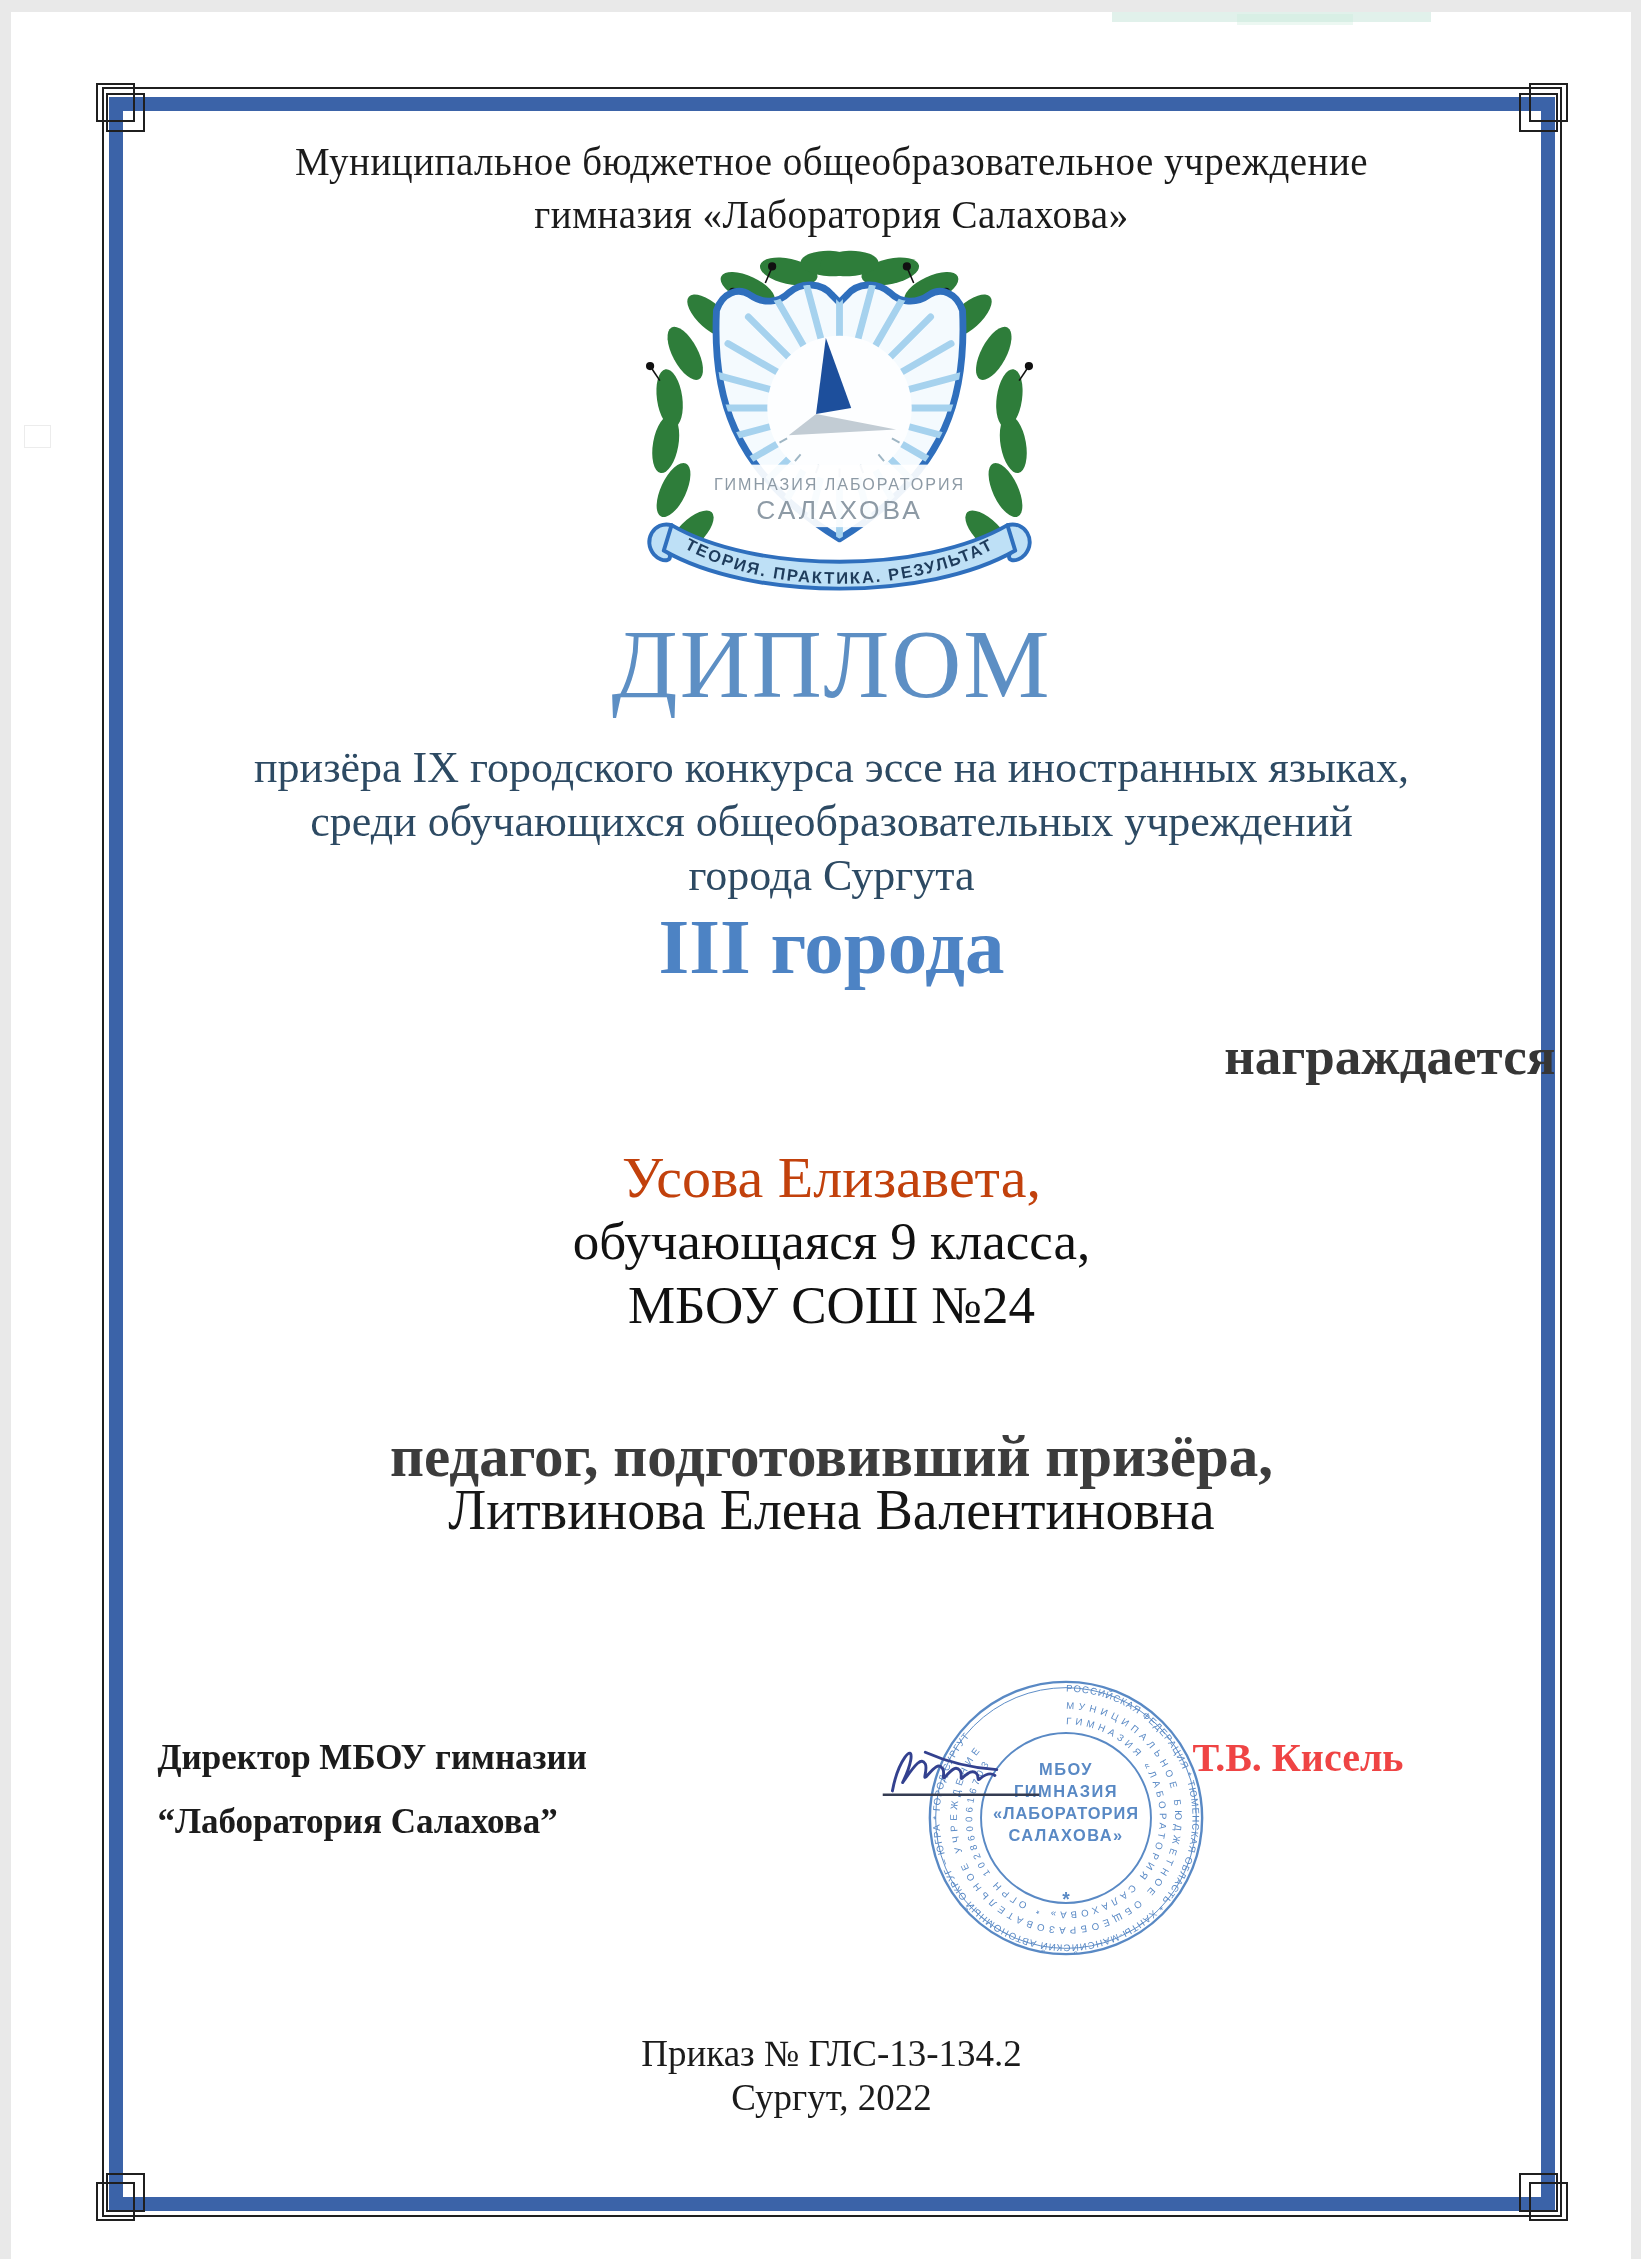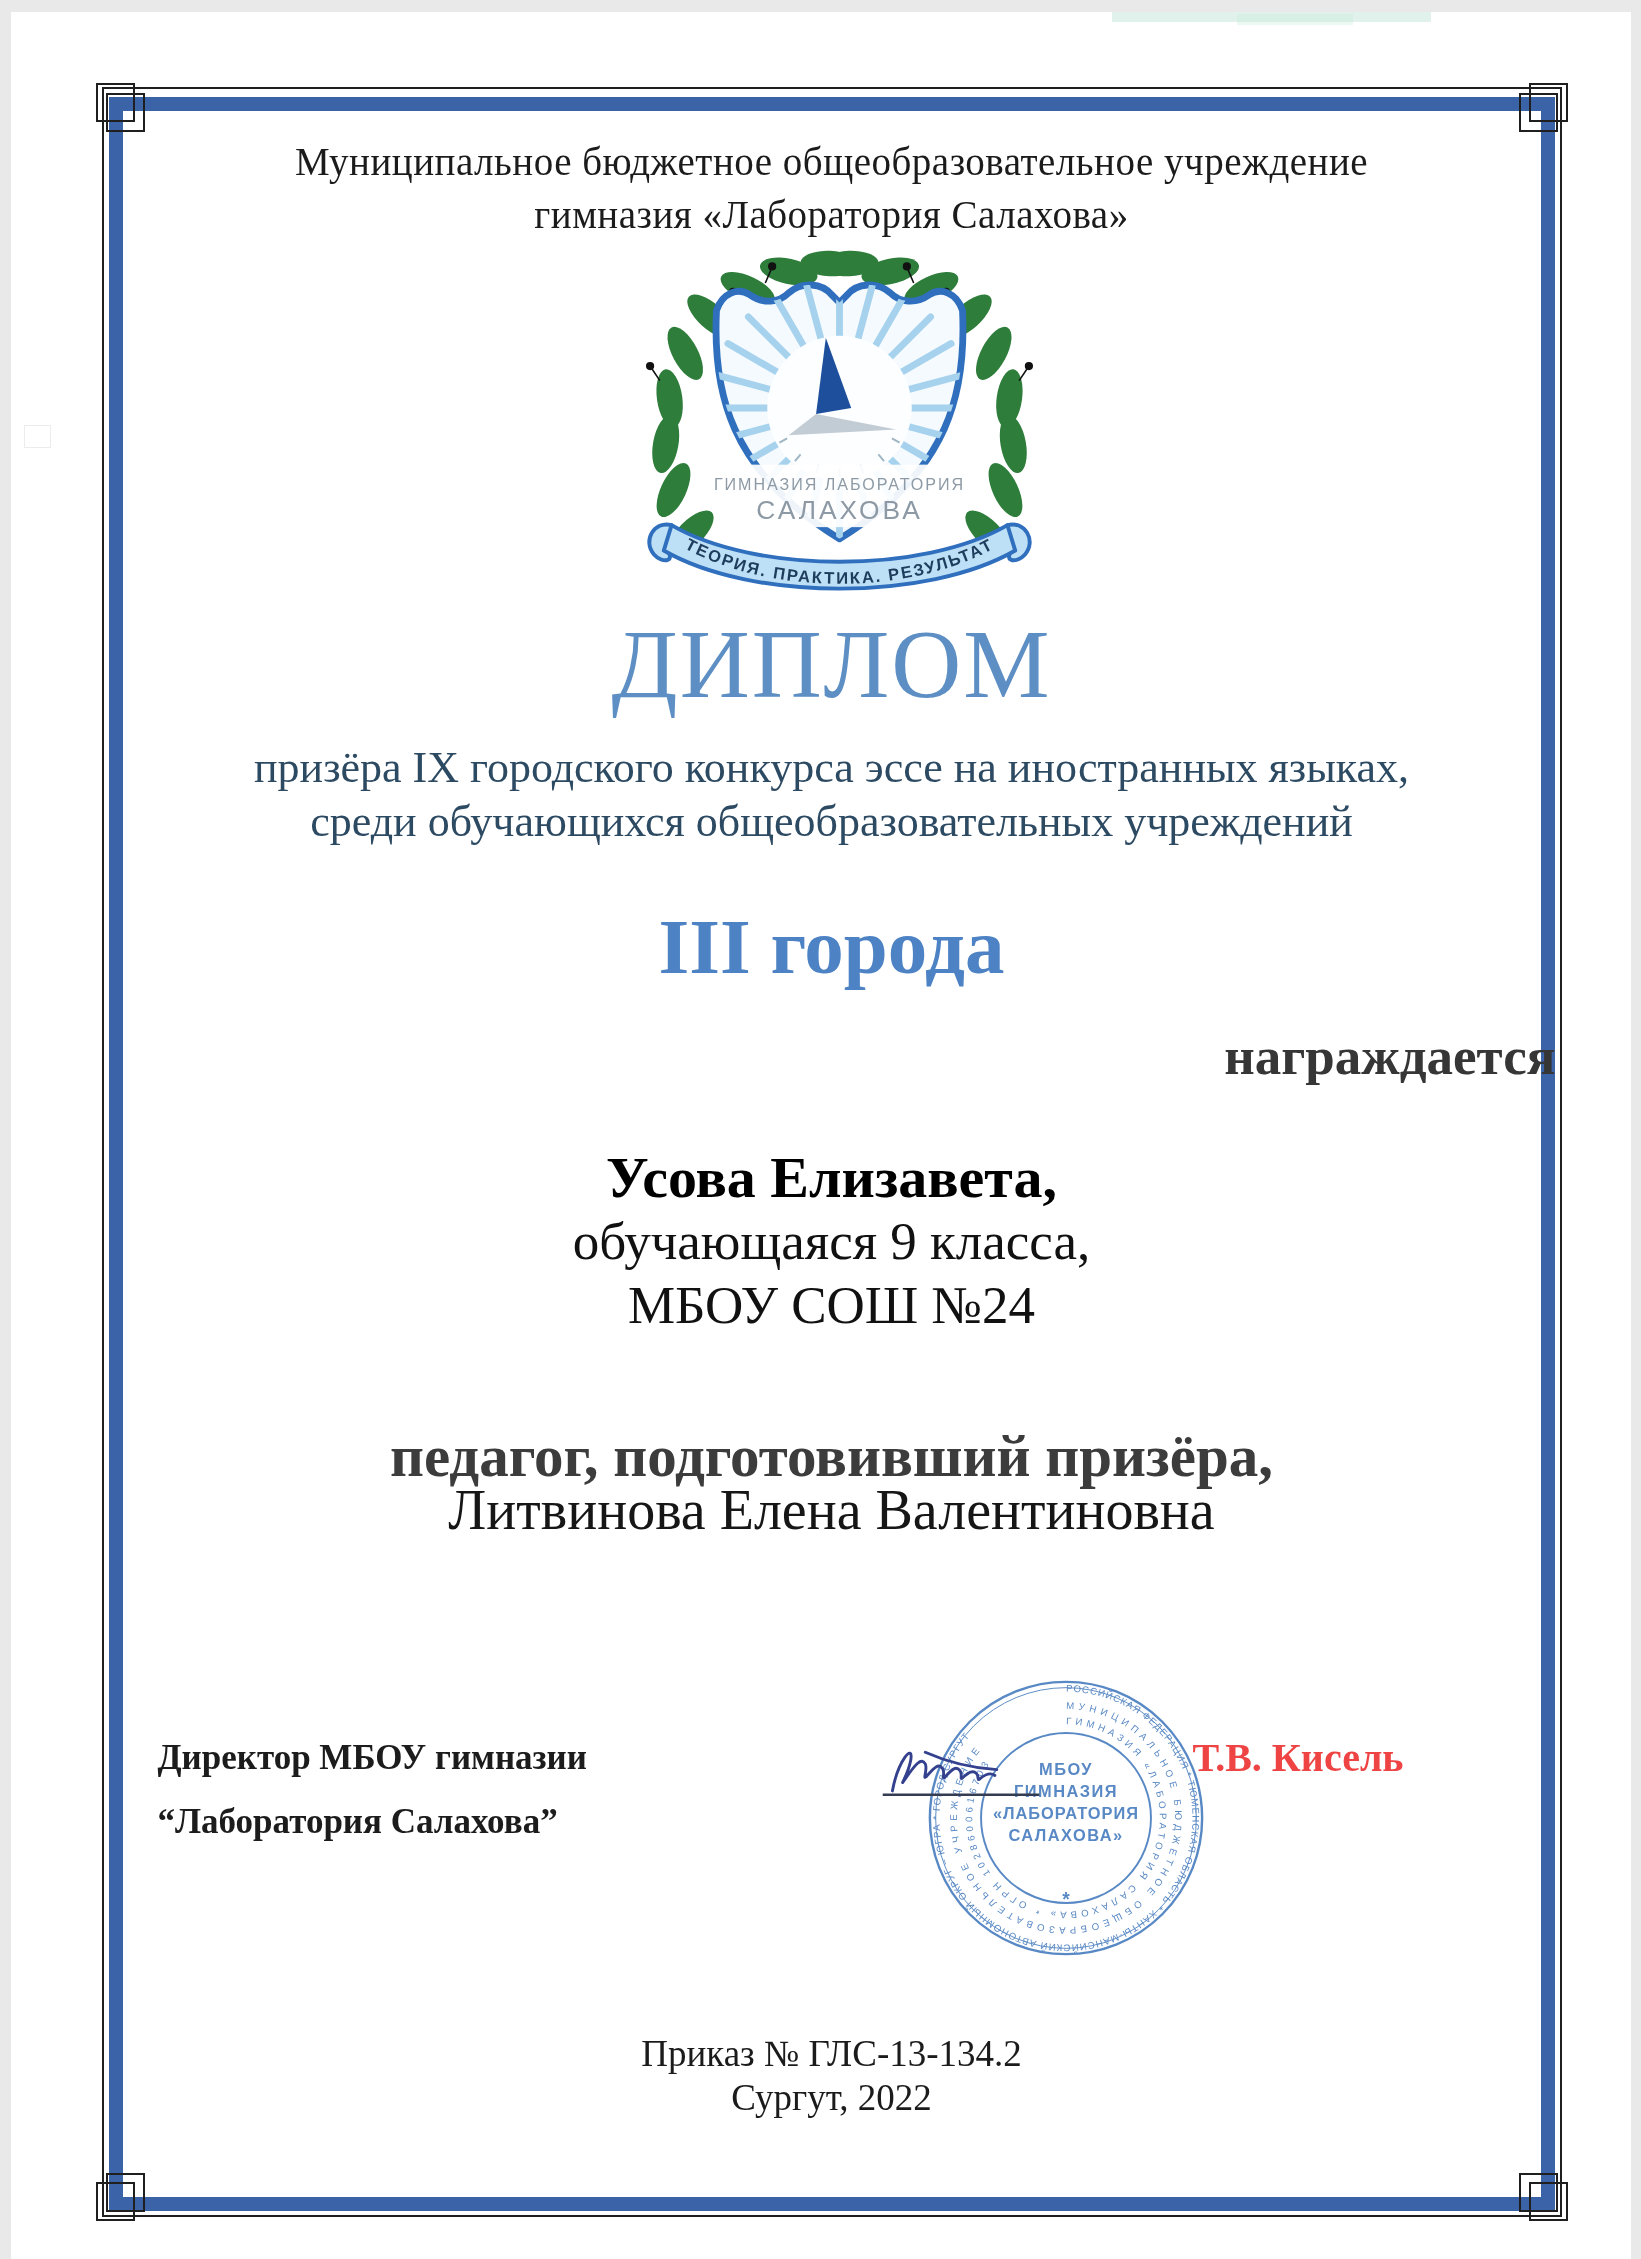--- a/index.html
+++ b/index.html
@@ -14,21 +14,21 @@
     border:14.5px solid #3b63a8; box-sizing:border-box;}
   .corner-sq{position:absolute; width:39px; height:39px; border:2.9px solid #1f1f1f;
     box-sizing:border-box; background:transparent;}
   
   .cline{position:absolute; left:97px; width:1448px; text-align:center; color:#1b1b1b; white-space:nowrap;}
   .org{font-size:39px; letter-spacing:0.5px;}
   .diplom{font-size:97px; color:#5d8fc4; letter-spacing:1.9px; font-weight:500;}
   .sub{font-size:44px; color:#2d4a63;}
   .place{font-size:79px; font-weight:bold; color:#4d83c4;}
   .award{font-size:53px; font-weight:bold; color:#363636;text-align:right;}
-  .rname{font-size:58px; font-weight:bold; color:#000000;}
+  .rname{font-size:58px; font-weight:normal; color:#c2410c;}
   .rline{font-size:53px; color:#111;}
   .tlabel{font-size:59px; font-weight:bold; color:#3c3c3c;}
   .tname{font-size:56px; color:#161616;}
   .dirline{position:absolute; left:147px; font-size:35px; font-weight:bold; color:#1c1c1c; white-space:nowrap;}
   .dirname{position:absolute; left:1182px; top:1722px; font-size:40px; font-weight:bold; color:#ef4444; white-space:nowrap;}
   .order{font-size:37px; color:#1b1b1b;}
   
   .art-top1{position:absolute; left:1101px; top:0; width:319px; height:9.7px; background:#a8d8c6; opacity:.35;}
   .art-top2{position:absolute; left:1226px; top:1.9px; width:116px; height:11.6px; background:#c8ecd9; opacity:.35;}
   .art-bot1{position:absolute; left:0; top:2251px; width:92px; height:8.7px; background:#1c1c1c; opacity:.85;}
@@ -149,20 +149,21 @@
       <path id="mottoPath" d="M52,312 C140,360 280,360 368,312" fill="none"></path>
       <text font-size="17" font-weight="bold" fill="#1e3c5c" letter-spacing="2">
         <textPath href="#mottoPath" startOffset="50%" text-anchor="middle">ТЕОРИЯ. ПРАКТИКА. РЕЗУЛЬТАТ</textPath>
       </text>
     </g>
   </svg>
 
   <div class="cline diplom" style="top:597px;">ДИПЛОМ</div>
   <div class="cline sub" style="top:730px;">призёра IX городского конкурса эссе на иностранных языках,</div>
   <div class="cline sub" style="top:784px;">среди обучающихся общеобразовательных учреждений</div>
+  <div class="cline sub" style="top:838px;">города Сургута</div>
   <div class="cline place" style="top:890px;">III города</div>
   <div class="cline award" style="top:1014px;">награждается</div>
 
   <div class="cline rname" style="top:1132px;">Усова Елизавета,</div>
   <div class="cline rline" style="top:1199px;">обучающаяся 9 класса,</div>
   <div class="cline rline" style="top:1263px;">МБОУ СОШ №24</div>
 
   <div class="cline tlabel" style="top:1410px;">педагог, подготовивший призёра,</div>
   <div class="cline tname" style="top:1466px;">Литвинова Елена Валентиновна</div>
 

